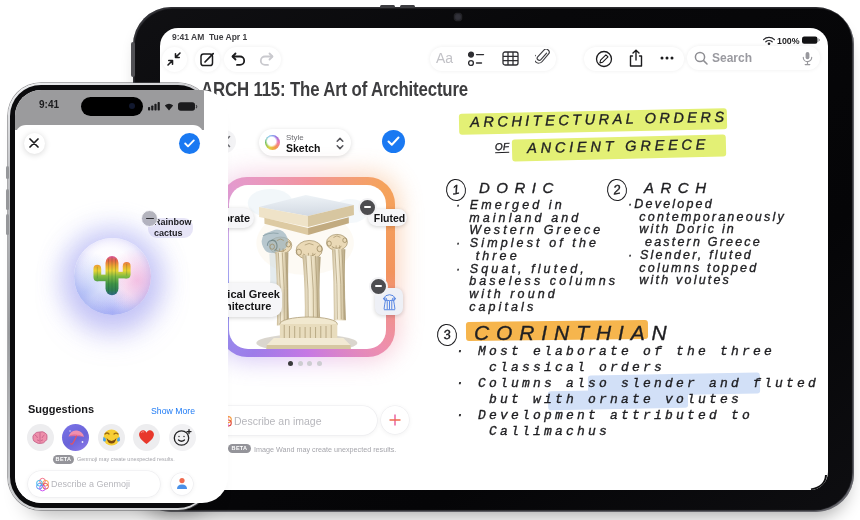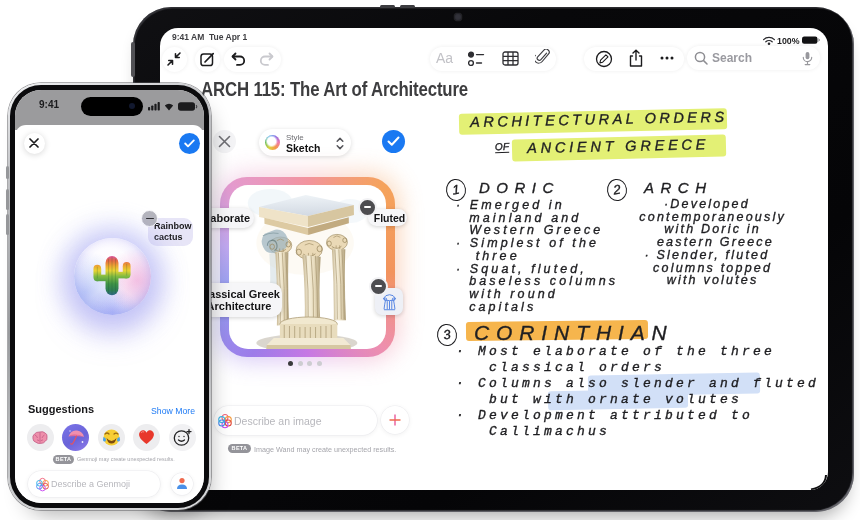--- a/index.html
+++ b/index.html
@@ -127,21 +127,21 @@
     <div class="hl" style="left:428px;top:346px;width:172px;height:21px;background:#d2e0f7;transform:rotate(-1deg);"></div>
     <div class="hl" style="left:388px;top:362px;width:140px;height:19px;background:#d2e0f7;transform:rotate(-1deg);"></div>
     <div class="hand" style="left:310px;top:86px;font-size:14.5px;letter-spacing:3.5px;transform:rotate(-1.2deg);transform-origin:left top;">ARCHITECTURAL ORDERS</div>
     <div class="hand" style="left:335px;top:113px;font-size:10px;border-bottom:1.3px solid #1f1f22;transform:rotate(-2deg);">OF</div>
     <div class="hand" style="left:367px;top:112px;font-size:14.5px;letter-spacing:3.8px;transform:rotate(-1.2deg);transform-origin:left top;">ANCIENT GREECE</div>
     <div class="hand" style="left:286px;top:151px;width:18px;height:20px;border:1.6px solid #1f1f22;border-radius:50%;font-size:13px;text-align:center;line-height:20px;transform:rotate(-8deg);">1</div>
     <div class="hand" style="left:319px;top:151px;font-size:15px;letter-spacing:6.5px;">DORIC</div>
     <div class="hand" style="left:447px;top:151px;width:18px;height:20px;border:1.6px solid #1f1f22;border-radius:50%;font-size:13px;text-align:center;line-height:20px;transform:rotate(-8deg);">2</div>
     <div class="hand" style="left:484px;top:151px;font-size:15px;letter-spacing:6.5px;">ARCH</div>
     <div class="hand" id="col1" style="left:296px;top:171px;font-size:12.5px;line-height:12.7px;letter-spacing:3.1px;">· Emerged in<br>&nbsp;&nbsp;mainland and<br>&nbsp;&nbsp;Western Greece<br><span style="display:inline-block;height:3px;"></span>· Simplest of the<br>&nbsp;&nbsp;&nbsp;three<br>· Squat, fluted,<br>&nbsp;&nbsp;baseless columns<br>&nbsp;&nbsp;with round<br>&nbsp;&nbsp;capitals</div>
-    <div class="hand" id="col2" style="left:468px;top:170px;font-size:12.5px;line-height:12.7px;letter-spacing:2.2px;text-align:center;">·Developed<br>&nbsp;&nbsp;contemporaneously<br>&nbsp;&nbsp;with Doric in<br>&nbsp;&nbsp;&nbsp;eastern Greece<br><span style="display:inline-block;height:6px;"></span>· Slender, fluted<br>&nbsp;&nbsp;columns topped<br>&nbsp;&nbsp;with volutes</div>
+    <div class="hand" id="col2" style="left:468px;top:170px;font-size:12.5px;line-height:12.7px;letter-spacing:2.2px;">·Developed<br>&nbsp;&nbsp;contemporaneously<br>&nbsp;&nbsp;with Doric in<br>&nbsp;&nbsp;&nbsp;eastern Greece<br><span style="display:inline-block;height:6px;"></span>· Slender, fluted<br>&nbsp;&nbsp;columns topped<br>&nbsp;&nbsp;with volutes</div>
     <div class="hand" style="left:277px;top:296px;width:18px;height:20px;border:1.6px solid #1f1f22;border-radius:50%;font-size:13px;text-align:center;line-height:20px;transform:rotate(-8deg);">3</div>
     <div class="hand" style="left:314px;top:293px;font-size:21px;letter-spacing:6.9px;">CORINTHIAN</div>
     <div class="hand" id="col3" style="left:296px;top:316px;font-size:13px;line-height:16px;letter-spacing:3.2px;font-family:Liberation Mono, monospace;">· Most elaborate of the three<br>&nbsp;&nbsp;&nbsp;classical orders<br>· Columns also <span id="sp1">slender and fluted</span><br>&nbsp;&nbsp;&nbsp;but with <span id="sp2">ornate volutes</span><br>· Development attributed to<br>&nbsp;&nbsp;&nbsp;Callimachus</div>
 
     <svg class="abs" style="left:648px;top:446px;" width="20" height="18" viewBox="0 0 20 18" fill="none" stroke="#101012" stroke-width="2">
       <path d="M18 1 Q17.5 13 3 15.5"></path>
     </svg>
 
     <div class="abs" style="left:53px;top:102px;width:23px;height:23px;border-radius:50%;background:#f3f3f5;"></div>
     <svg class="abs" style="left:58px;top:107px;" width="13" height="13" viewBox="0 0 13 13" stroke="#6e6e73" stroke-width="1.6" stroke-linecap="round">
@@ -270,21 +270,21 @@
     <div class="abs" style="left:94px;top:417px;font-size:7.2px;color:#a5a5ab;white-space:nowrap;">Image Wand may create unexpected results.</div>
   </div>
 </div>
 
 <div class="abs" id="iphone">
   <div class="abs" id="iphone-inner"></div>
 </div>
 <div class="abs" style="left:6px;top:166px;width:3px;height:13px;border-radius:1.5px;background:#96979a;"></div>
 <div class="abs" style="left:6px;top:189px;width:3px;height:21px;border-radius:1.5px;background:#96979a;"></div>
 <div class="abs" style="left:6px;top:214px;width:3px;height:21px;border-radius:1.5px;background:#96979a;"></div>
-<div class="abs" id="iphone-screen" style="left:15px;top:90px;">
+<div class="abs" id="iphone-screen" style="left:15px;top:90px;padding-left:24px;">
   <div id="phone-content" class="abs" style="left:0;top:0;width:189px;height:413px;">
     <div class="abs" style="left:0;top:0;width:189px;height:40px;background:#9b9b9d;"></div>
     <div class="abs" style="left:24px;top:9px;font-size:10px;font-weight:bold;color:#1b1b1d;">9:41</div>
     <div class="abs" style="left:66px;top:7px;width:62px;height:19px;border-radius:10px;background:#000;"></div>
     <div class="abs" style="left:114px;top:13px;width:6px;height:6px;border-radius:50%;background:#11182e;"></div>
     <svg class="abs" style="left:133px;top:10px;" width="50" height="12" viewBox="0 0 50 12">
       <g fill="#1b1b1d">
         <rect x="0" y="7" width="2.2" height="3.5" rx="0.8"></rect>
           <rect x="3.2" y="5.5" width="2.2" height="5" rx="0.8"></rect>
         <rect x="6.4" y="3.8" width="2.2" height="6.7" rx="0.8"></rect>
@@ -299,21 +299,21 @@
 
     <div class="abs" style="left:8.5px;top:42.5px;width:21px;height:21px;border-radius:50%;background:#fff;box-shadow:0 1px 6px rgba(0,0,0,.16);"></div>
     <svg class="abs" style="left:14px;top:48px;" width="10" height="10" viewBox="0 0 10 10" stroke="#1c1c1e" stroke-width="1.7" stroke-linecap="round">
         <path d="M1 1 L9 9 M9 1 L1 9"></path>
       </svg>
     <div class="abs" style="left:163.5px;top:42.5px;width:21px;height:21px;border-radius:50%;background:#1a79f2;"></div>
     <svg class="abs" style="left:168.5px;top:48.5px;" width="11" height="9" viewBox="0 0 11 9" fill="none" stroke="#fff" stroke-width="1.8" stroke-linecap="round" stroke-linejoin="round">
         <path d="M1.2 4.5 L4 7.4 L9.8 1.4"></path>
       </svg>
 
-    <div class="tag" style="left:133px;top:128px;width:45px;height:28px;font-size:9px;line-height:11px;border-radius:9px;background:#e7e5f7;box-shadow:none;justify-content:flex-start;padding-left:6px;box-sizing:border-box;text-align:left;color:#1a1a1c;">Rainbow<br>cactus</div>
+    <div class="tag" style="left:133px;top:128px;width:45px;height:20px;font-size:9px;line-height:11px;border-radius:9px;background:#e7e5f7;box-shadow:none;justify-content:flex-start;padding-left:6px;box-sizing:border-box;text-align:left;color:#1a1a1c;">Rainbow<br>cactus</div>
     <div class="abs" style="left:126px;top:120px;width:15px;height:15px;border-radius:50%;background:#b5b5bd;border:1.5px solid #fbfbfd;display:flex;align-items:center;justify-content:center;">
         <div style="width:8px;height:1.8px;background:#2e2e32;border-radius:1px;"></div>
       </div>
 
     <div class="abs" style="left:59px;top:148px;width:77px;height:77px;border-radius:50%;
       background:radial-gradient(circle at 46% 42%, #ffffff 0%, #fdfcff 36%, #f3f0fd 52%, #e2e0fa 66%, #cccef6 78%, #b0b8f2 89%, #97a8ee 97%, #8fa2ea 100%);
       box-shadow:0 0 24px 12px rgba(162,166,243,.45), 0 12px 30px 8px rgba(150,140,235,.35), inset 0 -4px 10px rgba(150,160,240,.4);"></div>
     <div class="abs" style="left:59px;top:148px;width:77px;height:77px;border-radius:50%;
       background:radial-gradient(circle at 82% 55%, rgba(240,150,205,.55) 0%, rgba(240,150,205,0) 42%),radial-gradient(circle at 15% 70%, rgba(115,145,240,.42) 0%, rgba(115,145,240,0) 48%),radial-gradient(circle at 50% 96%, rgba(140,150,245,.5) 0%, rgba(140,150,245,0) 30%);"></div>
     <svg class="abs" style="left:78px;top:164px;" width="38" height="45" viewBox="0 0 44 48" preserveAspectRatio="none">

